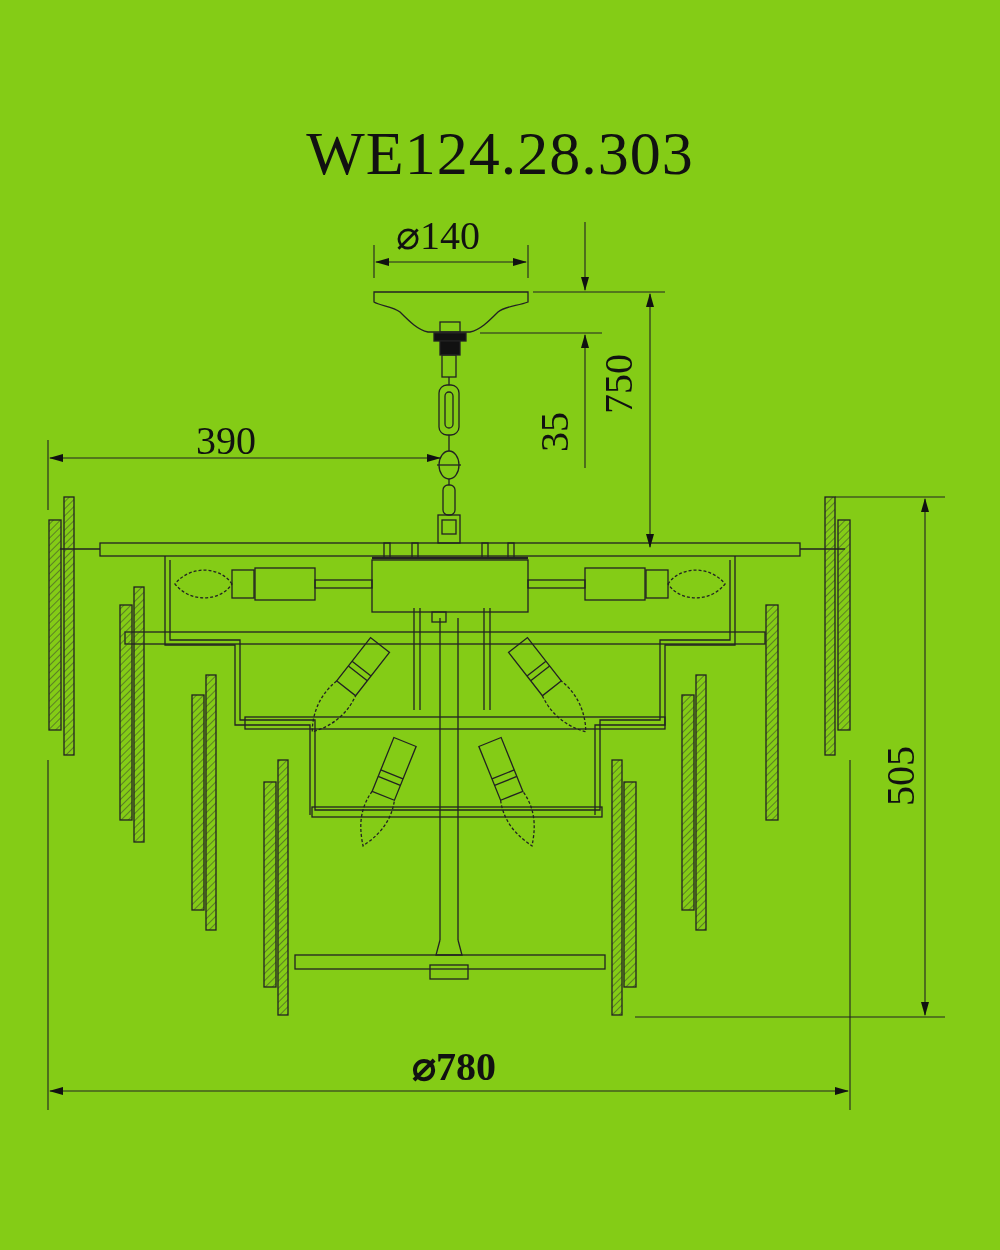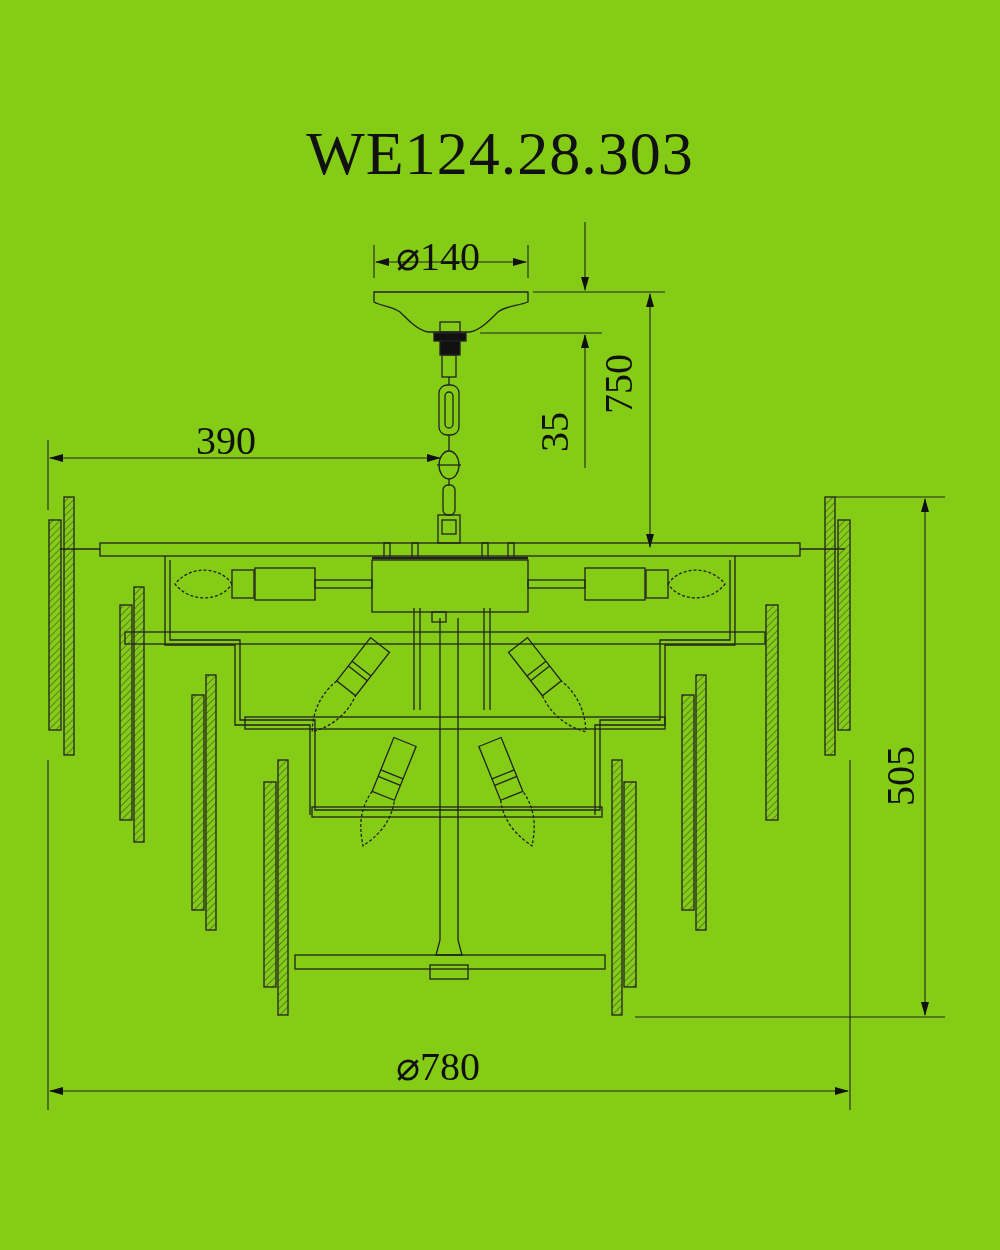--- a/index.html
+++ b/index.html
@@ -169,20 +169,20 @@
       <line x1="925" y1="757" x2="925" y2="499" marker-end="url(#arr)"></line>
       <line x1="925" y1="757" x2="925" y2="1015" marker-end="url(#arr)"></line>
 
       <line x1="48" y1="760" x2="48" y2="1110"></line>
       <line x1="850" y1="760" x2="850" y2="1110"></line>
       <line x1="450" y1="1091" x2="50" y2="1091" marker-end="url(#arr)"></line>
       <line x1="450" y1="1091" x2="848" y2="1091" marker-end="url(#arr)"></line>
     </g>
   </svg>
 
-  <div class="dim" style="left:396px; top:216px;margin-top:21px;">⌀140</div>
+  <div class="dim" style="left:396px; top:216px;">⌀140</div>
   <div class="dim rot" style="left:535px; top:412px;">35</div>
   <div class="dim rot" style="left:589px; top:364px;">750</div>
   <div class="dim" style="left:196px; top:412px;margin-top:9px;">390</div>
   <div class="dim rot" style="left:871px; top:756px;">505</div>
-  <div class="dim" style="left:396px; top:1047px;">⌀780</div>
+  <div class="dim" style="left:412px; top:1047px;font-weight:bold;">⌀780</div>
 
 </div>
 
 </body></html>

